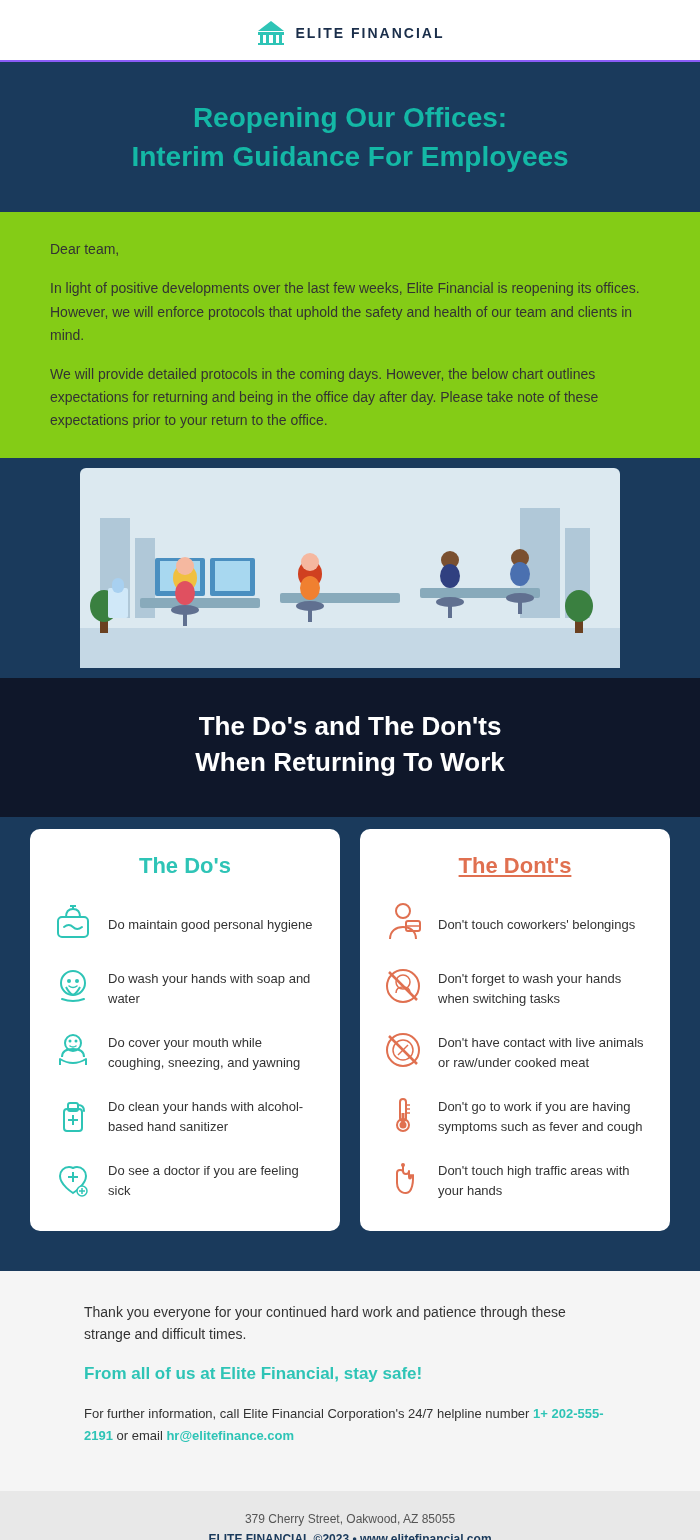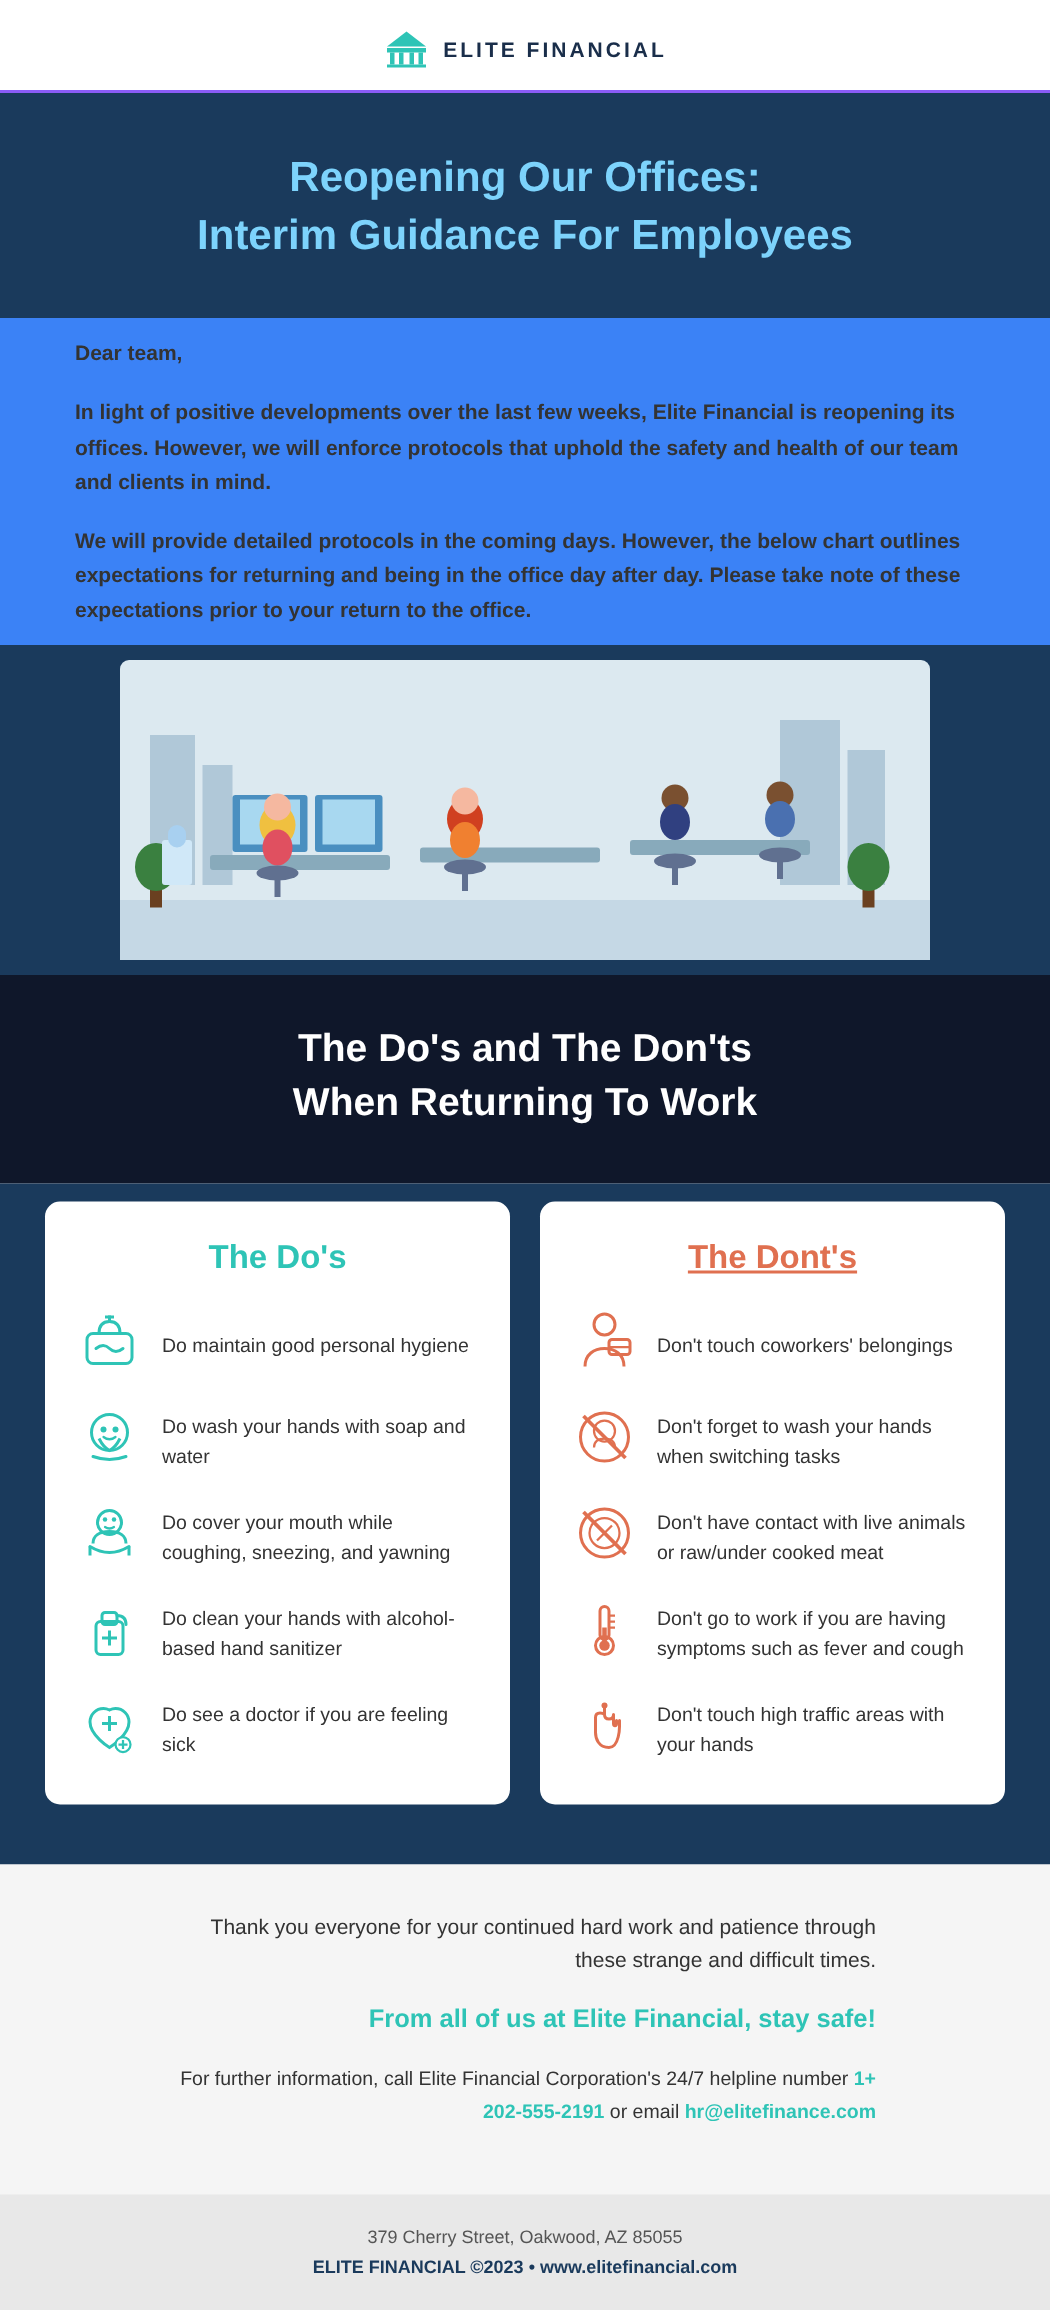--- a/index.html
+++ b/index.html
@@ -33,31 +33,30 @@
       color: #1a2e4a;
     }
 
     
     .hero {
       background: #1a3a5c;
       padding: 36px 60px;
       text-align: center;
     }
     .hero h1 {
-      color: #7dd3fc;
+      color: #14b8a6;
       font-size: 28px;
       font-weight: bold;
       line-height: 1.4;
     }
 
     
     .body-section {
-      background: #3b82f6;
-      padding: 12px 50px;
-      font-weight: bold;
+      background: #84cc16;
+      padding: 26px 50px;
     }
     .body-section p {
       color: #333;
       font-size: 14px;
       line-height: 1.65;
       margin-bottom: 16px;
     }
     .body-section p:last-child { margin-bottom: 0; }
 
     
@@ -131,22 +130,22 @@
     .card-item-text {
       font-size: 13px;
       color: #333;
       line-height: 1.5;
       padding-top: 6px;
     }
 
     
     .footer-msg {
       background: #f5f5f5;
-      padding: 30px 116px;
-      text-align: right;
+      padding: 30px 84px;
+      text-align: left;
     }
     .footer-msg p {
       font-size: 14px;
       color: #333;
       line-height: 1.6;
       margin-bottom: 14px;
     }
     .footer-msg .tagline {
       color: #2ec4b6;
       font-size: 17px;

